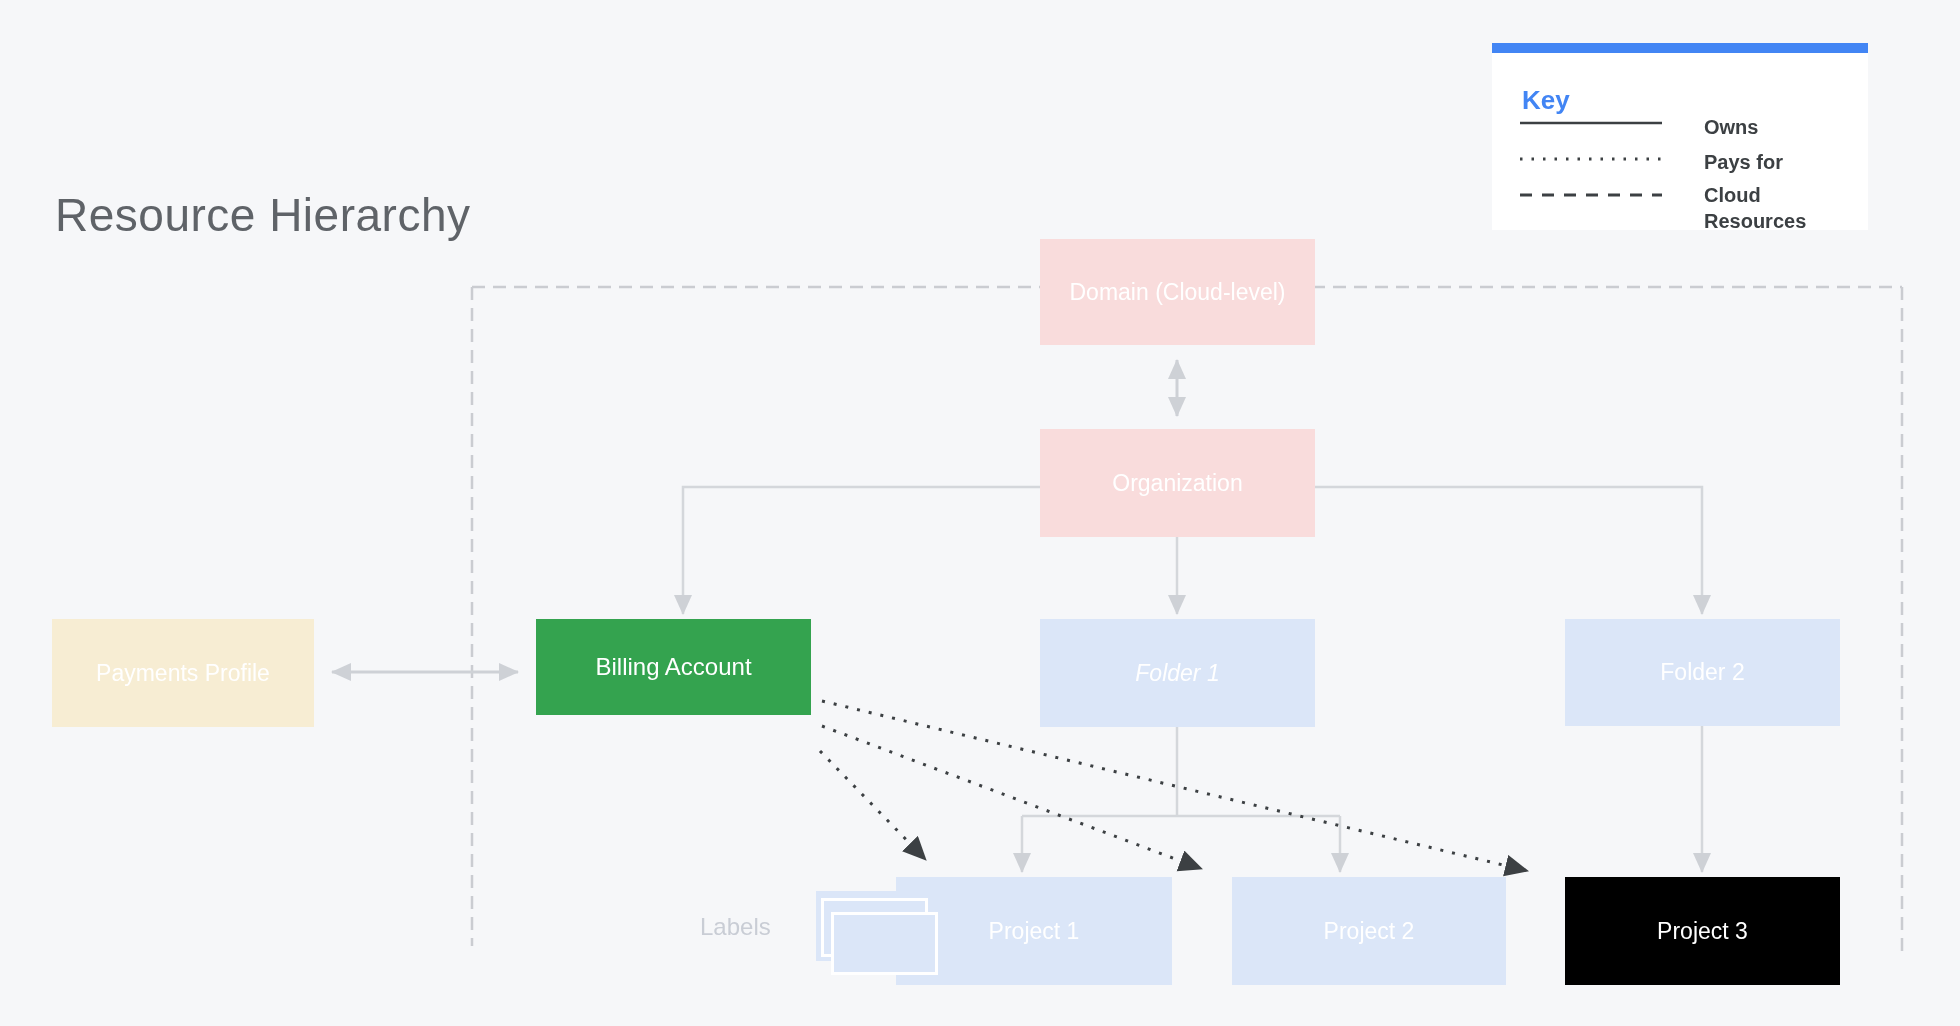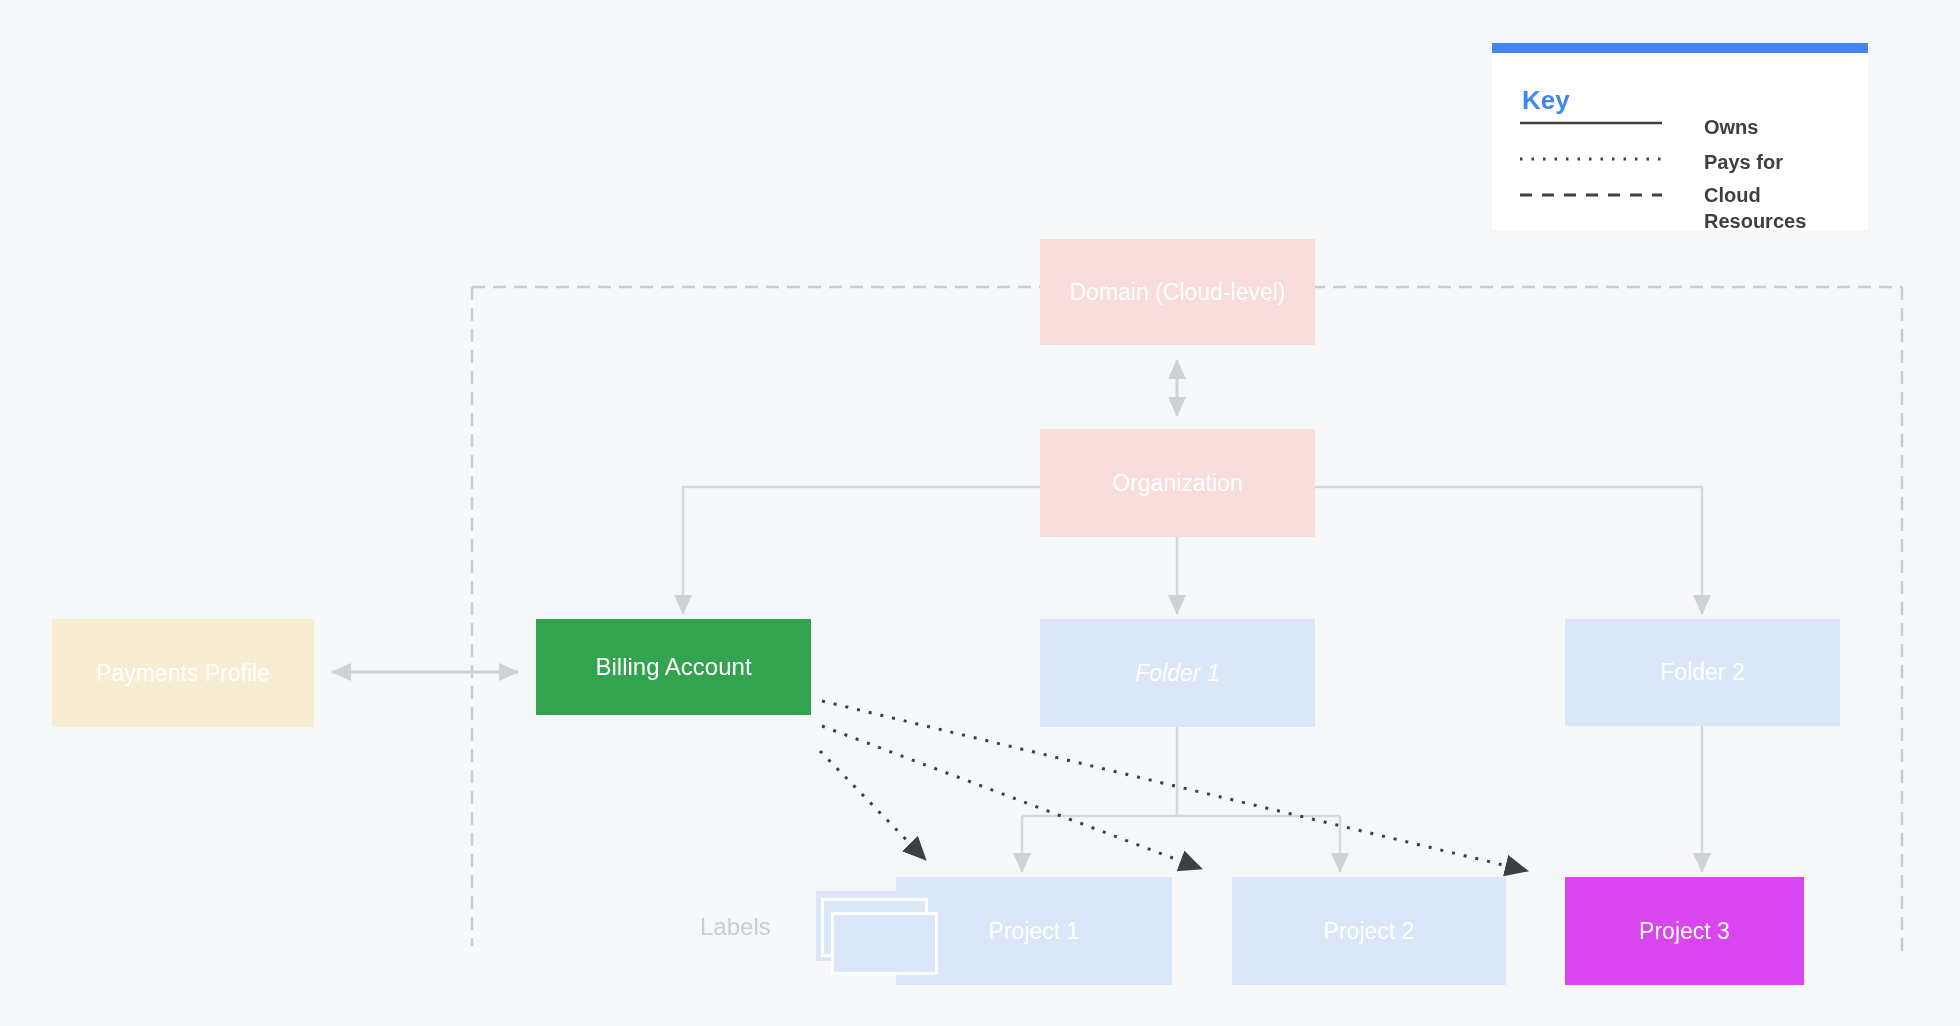--- a/index.html
+++ b/index.html
@@ -21,21 +21,21 @@
     color:#ffffff;font-size:23px;text-align:center;
   }
   .node-domain      {left:1040px;top:239px;width:275px;height:106px;background:#f9dcdc;}
   .node-organization{left:1040px;top:429px;width:275px;height:108px;background:#f9dcdc;}
   .node-payments    {left:52px;  top:619px;width:262px;height:108px;background:#f7edd3;}
   .node-billing     {left:536px; top:619px;width:275px;height:96px;background:#34a34f;font-weight:normal;font-size:24px;}
   .node-folder1     {left:1040px;top:619px;width:275px;height:108px;background:#dbe6f8;font-style:italic;}
   .node-folder2     {left:1565px;top:619px;width:275px;height:107px;background:#dbe6f8;}
   .node-project1    {left:896px; top:877px;width:276px;height:108px;background:#dbe6f8;}
   .node-project2    {left:1232px;top:877px;width:274px;height:108px;background:#dbe6f8;}
-  .node-project3    {left:1565px;top:877px;width:239px;height:108px;background:#d946ef;}
+  .node-project3    {left:1565px;top:877px;width:275px;height:108px;background:#000000;}
 
   .labels-text{
     position:absolute;left:700px;top:913px;width:90px;
     font-size:24px;color:#c9cdd5;
   }
   .card{position:absolute;background:#dbe6f8;}
   .card-back {left:816px;top:891px;width:121px;height:70px;}
   .card-mid  {left:821px;top:898px;width:101px;height:53px;border:3px solid #ffffff;}
   .card-front{left:831px;top:912px;width:101px;height:57px;border:3px solid #ffffff;}
 
@@ -131,20 +131,21 @@
     <path d="M820,751 L926,860" stroke="#3c4043" stroke-width="3" stroke-dasharray="3 9" fill="none" marker-end="url(#dArrow)"></path>
   </svg>
 
   <div class="layer z3" style="pointer-events:none">
     <div class="labels-text">Labels</div>
     <div class="card card-back"></div>
     <div class="card card-mid"></div>
     <div class="card card-front"></div>
   </div>
 
+  <div class="page-title z4">Resource Hierarchy</div>
 
   <div class="key-panel z4">
     <div class="key-bar"></div>
     <div class="key-title">Key</div>
 
     <svg class="key-line" style="top:76px" width="142" height="8">
       <line x1="0" y1="4" x2="142" y2="4" stroke="#3c4043" stroke-width="2.5"></line>
     </svg>
     <div class="key-label owns">Owns</div>
 

